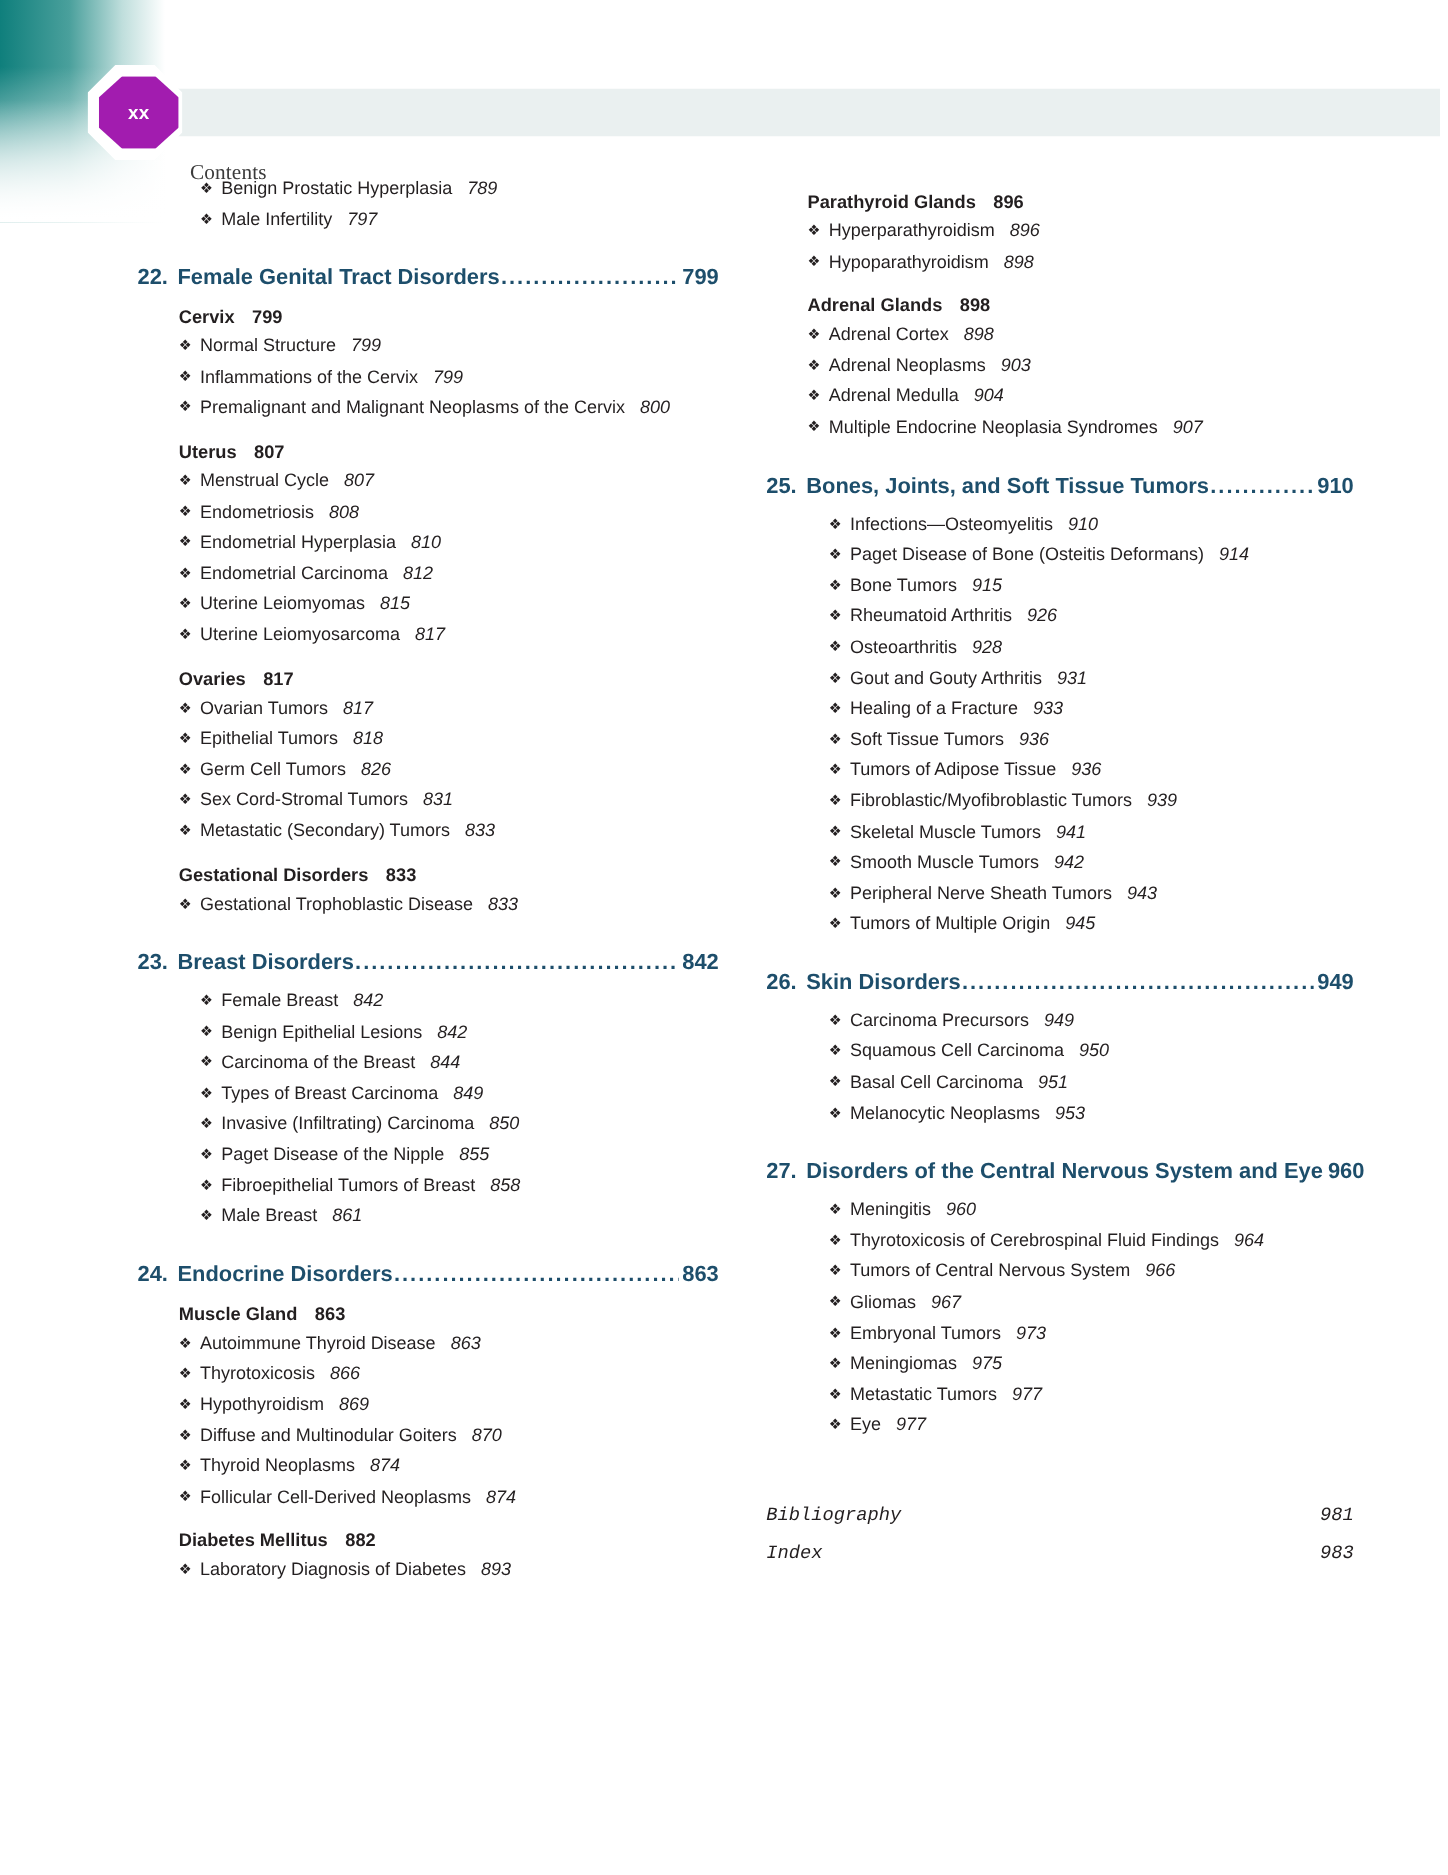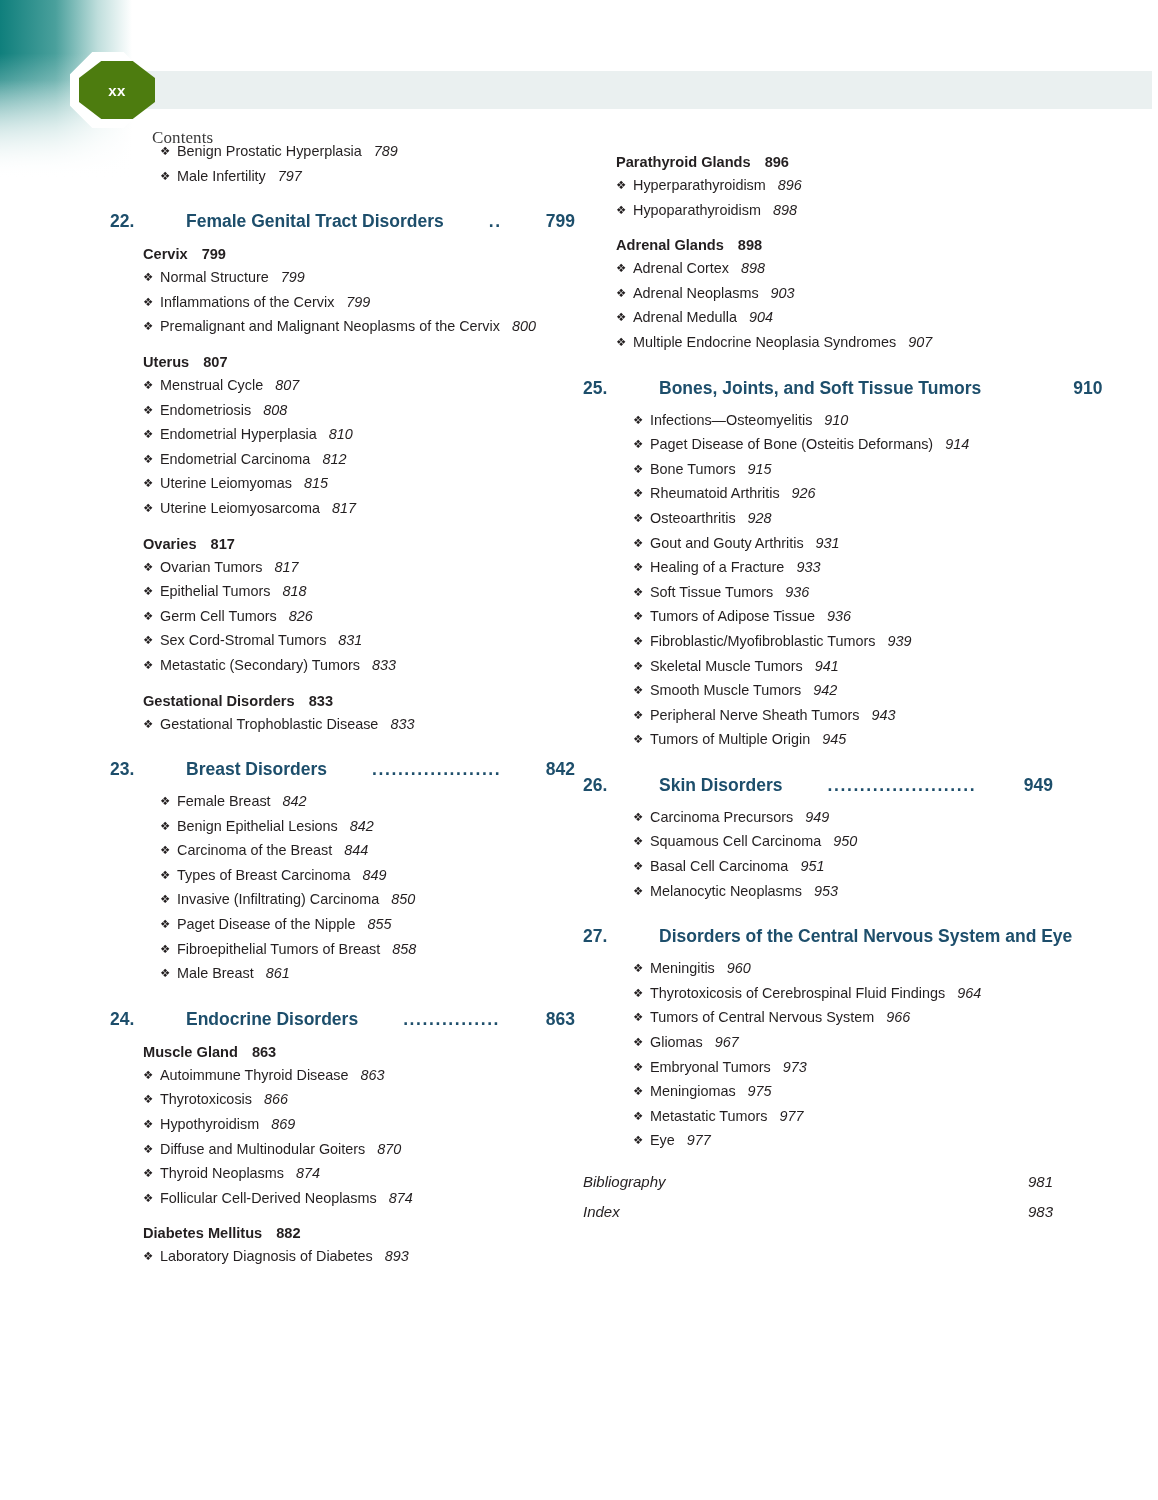--- a/index.html
+++ b/index.html
@@ -69,23 +69,23 @@
     width: 76px;
     height: 76px;
     background: #ffffff;
     clip-path: polygon(29.3% 0%, 70.7% 0%, 100% 29.3%, 100% 70.7%, 70.7% 100%, 29.3% 100%, 0% 70.7%, 0% 29.3%);
     z-index: 4;
   }
   .folio-badge {
     position: absolute;
     left: 79px;
     top: 61px;
-    width: 76px;
+    width: 64px;
     height: 58px;
-    background: #4d7c0f;
+    background: #a21caf;
     clip-path: polygon(29.3% 0%, 70.7% 0%, 100% 29.3%, 100% 70.7%, 70.7% 100%, 29.3% 100%, 0% 70.7%, 0% 29.3%);
     z-index: 5;
     display: flex;
     align-items: center;
     justify-content: center;
   }
   .folio-number {
     color: #ffffff;
     font-size: 15px;
     font-weight: bold;
@@ -98,32 +98,31 @@
     left: 0;
     top: 140px;
     width: 1158px;
     z-index: 7;
   }
   .col {
     position: absolute;
     top: 0;
   }
   .col-left  { left: 110px;  width: 465px; }
-  .col-right { left: 583px;  width: 470px; }
+  .col-right { left: 613px;  width: 470px; }
 
   
   .chapter {
     display: flex;
     align-items: baseline;
     color: #1d4e6b;
     font-size: 17.5px;
     font-weight: bold;
     margin-top: 22px;
     margin-bottom: 10px;
-    gap: 44px;
   }
   .chapter:first-child { margin-top: 0; }
   .chapter-num {
     width: 32px;
     flex: 0 0 32px;
     text-align: left;
   }
   .chapter-title {
     white-space: nowrap;
     text-align: right;
@@ -177,21 +176,22 @@
     font-style: italic;
     padding-left: 12px;
     white-space: nowrap;
   }
 
   
   .entry.deep { padding-left: 50px; }
 
   
   .backmatter {
-    margin-top: 13px;
+    margin-top: 44px;
+    font-family: Liberation Mono, monospace;
   }
   .bm-row {
     display: flex;
     align-items: baseline;
     font-style: italic;
     font-size: 15px;
     line-height: 30px;
     color: #231f20;
   }
   .bm-label { flex: 0 0 auto; }

